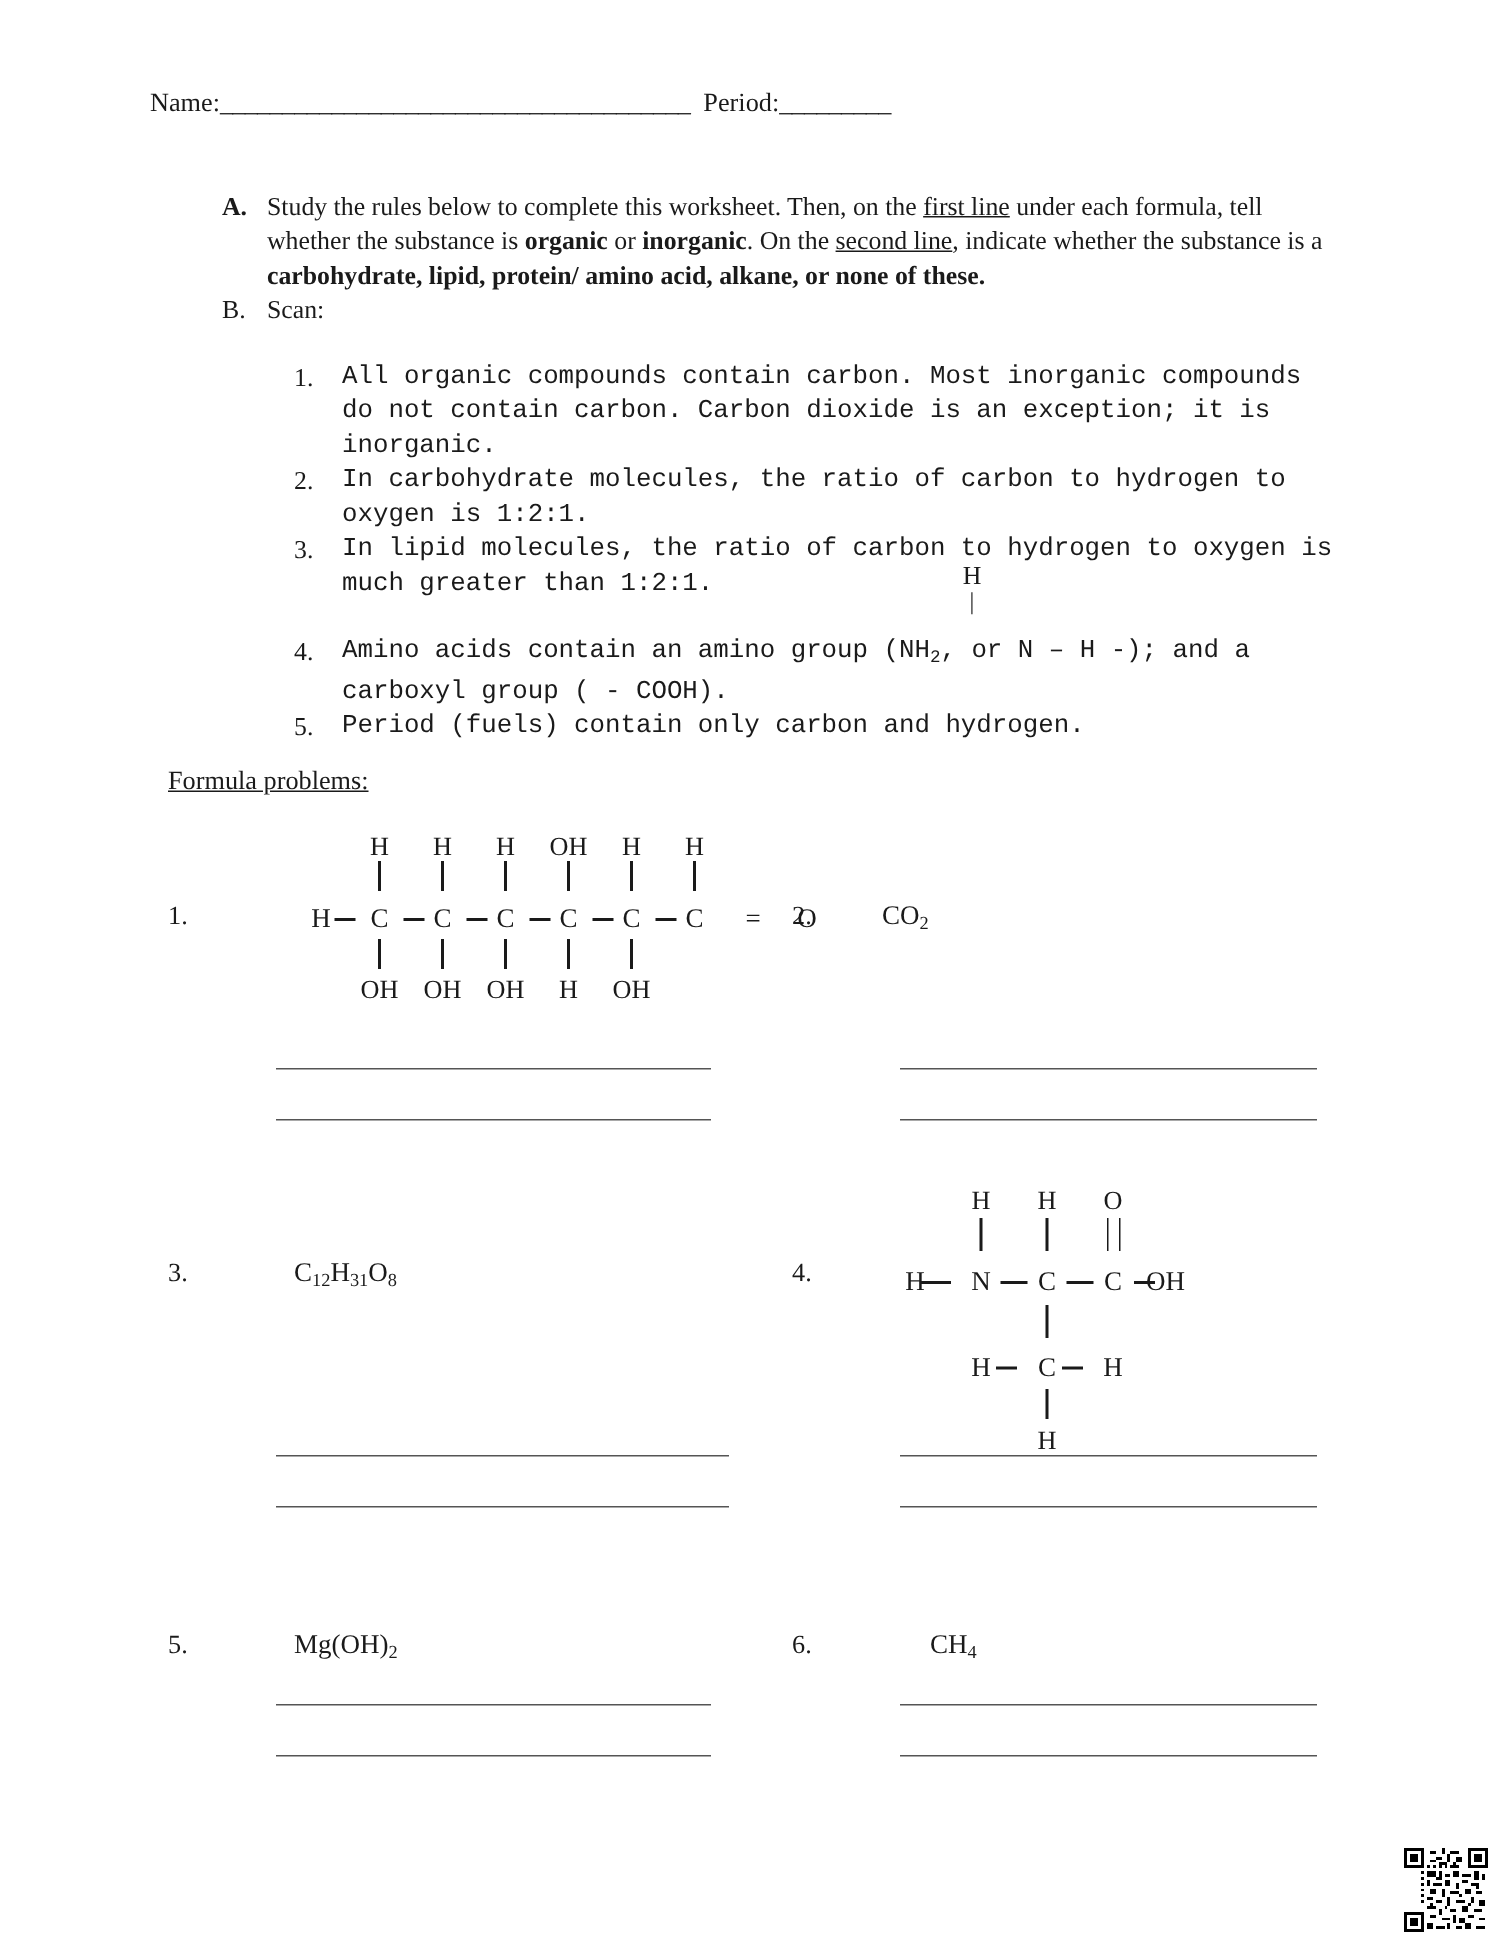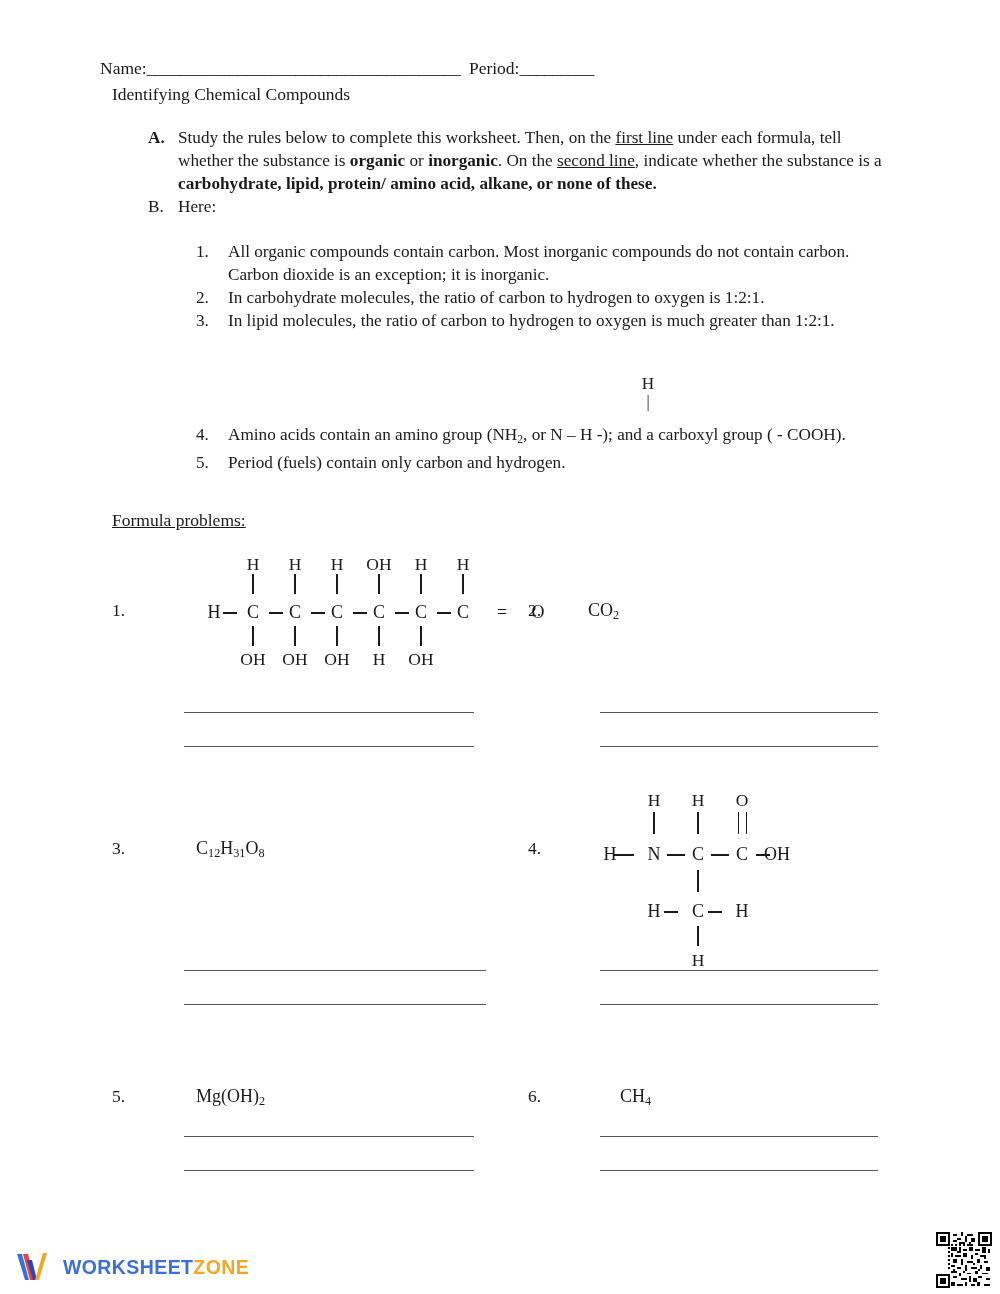--- a/index.html
+++ b/index.html
@@ -84,21 +84,21 @@
     line-height: 23px;
   }
   .rule {
     display: flex;
     align-items: flex-start;
   }
   .rule-num {
     width: 32px;
     flex: 0 0 32px;
   }
-  .rule-text { flex: 1; }
+  .rule-text { flex: 1; font-family: Liberation Mono, monospace; }
 
   
   .amine-cap {
     position: absolute;
     left: 628px;
     top: 374px;
     width: 40px;
     text-align: center;
     font-size: 17.2px;
     line-height: 19px;
@@ -265,30 +265,29 @@
   }
 </style>
 </head>
 <body>
 
 <div class="page">
 
   <div class="header">
     <span>Name:</span><span class="blank">______________________________________</span>&nbsp;&nbsp;<span>Period:</span><span class="blank">_________</span>
   </div>
-  <div class="subtitle">Identifying Chemical Compounds</div>
 
   <div class="instructions">
     <div class="item-a">
       <div class="marker-a">A.</div>
       <div class="item-a-body"><span>Study the rules below to complete this worksheet. Then, on the </span><u>first line</u><span> under each formula, tell whether the substance is </span><b>organic</b><span> or </span><b>inorganic</b><span>. On the </span><u>second line</u><span>, indicate whether the substance is a </span><b>carbohydrate, lipid, protein/ amino acid, alkane, or none of these.</b></div>
     </div>
     <div class="item-b">
       <div class="marker-b">B.</div>
-      <div>Here:</div>
+      <div>Scan:</div>
     </div>
   </div>
 
   <div class="rules">
     <div class="rule">
       <div class="rule-num">1.</div>
       <div class="rule-text">All organic compounds contain carbon. Most inorganic compounds do not contain carbon. Carbon dioxide is an exception; it is inorganic.</div>
     </div>
     <div class="rule">
       <div class="rule-num">2.</div>
@@ -488,29 +487,20 @@
   <div class="ans-line" style="left:184px; top:1136px; width:290px;"></div>
   <div class="ans-line" style="left:184px; top:1170px; width:290px;"></div>
 
   <div class="problem-num" style="left:528px; top:1086px;">6.</div>
   <div class="formula-plain" style="left:620px; top:1086px;"><span>CH</span><sub>4</sub></div>
 
   <div class="ans-line" style="left:600px; top:1136px; width:278px;"></div>
   <div class="ans-line" style="left:600px; top:1170px; width:278px;"></div>
 
   <div class="footer">
-    <div class="logo-wrap">
-      <svg class="logo-mark" viewBox="0 0 40 34">
-        <path d="M3 4 L11 30 L15 30 L8 4 Z" fill="#3b6fe0"></path>
-        <path d="M9 4 L16 30 L20 30 L14 4 Z" fill="#e8453c"></path>
-        <path d="M13 10 L19 30 L23 30 L18 10 Z" fill="#2b46b8"></path>
-        <path d="M33 3 L25 30 L21 30 L29 3 Z" fill="#f5a623"></path>
-      </svg>
-      <div class="logo-text"><span class="logo-worksheet">WORKSHEET</span><span class="logo-zone">ZONE</span></div>
-    </div>
 
 
     <svg class="qr" viewBox="0 0 29 29" shape-rendering="crispEdges">
       <rect width="29" height="29" fill="#fff"></rect>
       <g fill="#000">
 
         <rect x="0" y="0" width="7" height="1"></rect>
           <rect x="0" y="6" width="7" height="1"></rect>
         <rect x="0" y="0" width="1" height="7"></rect>
           <rect x="6" y="0" width="1" height="7"></rect>

